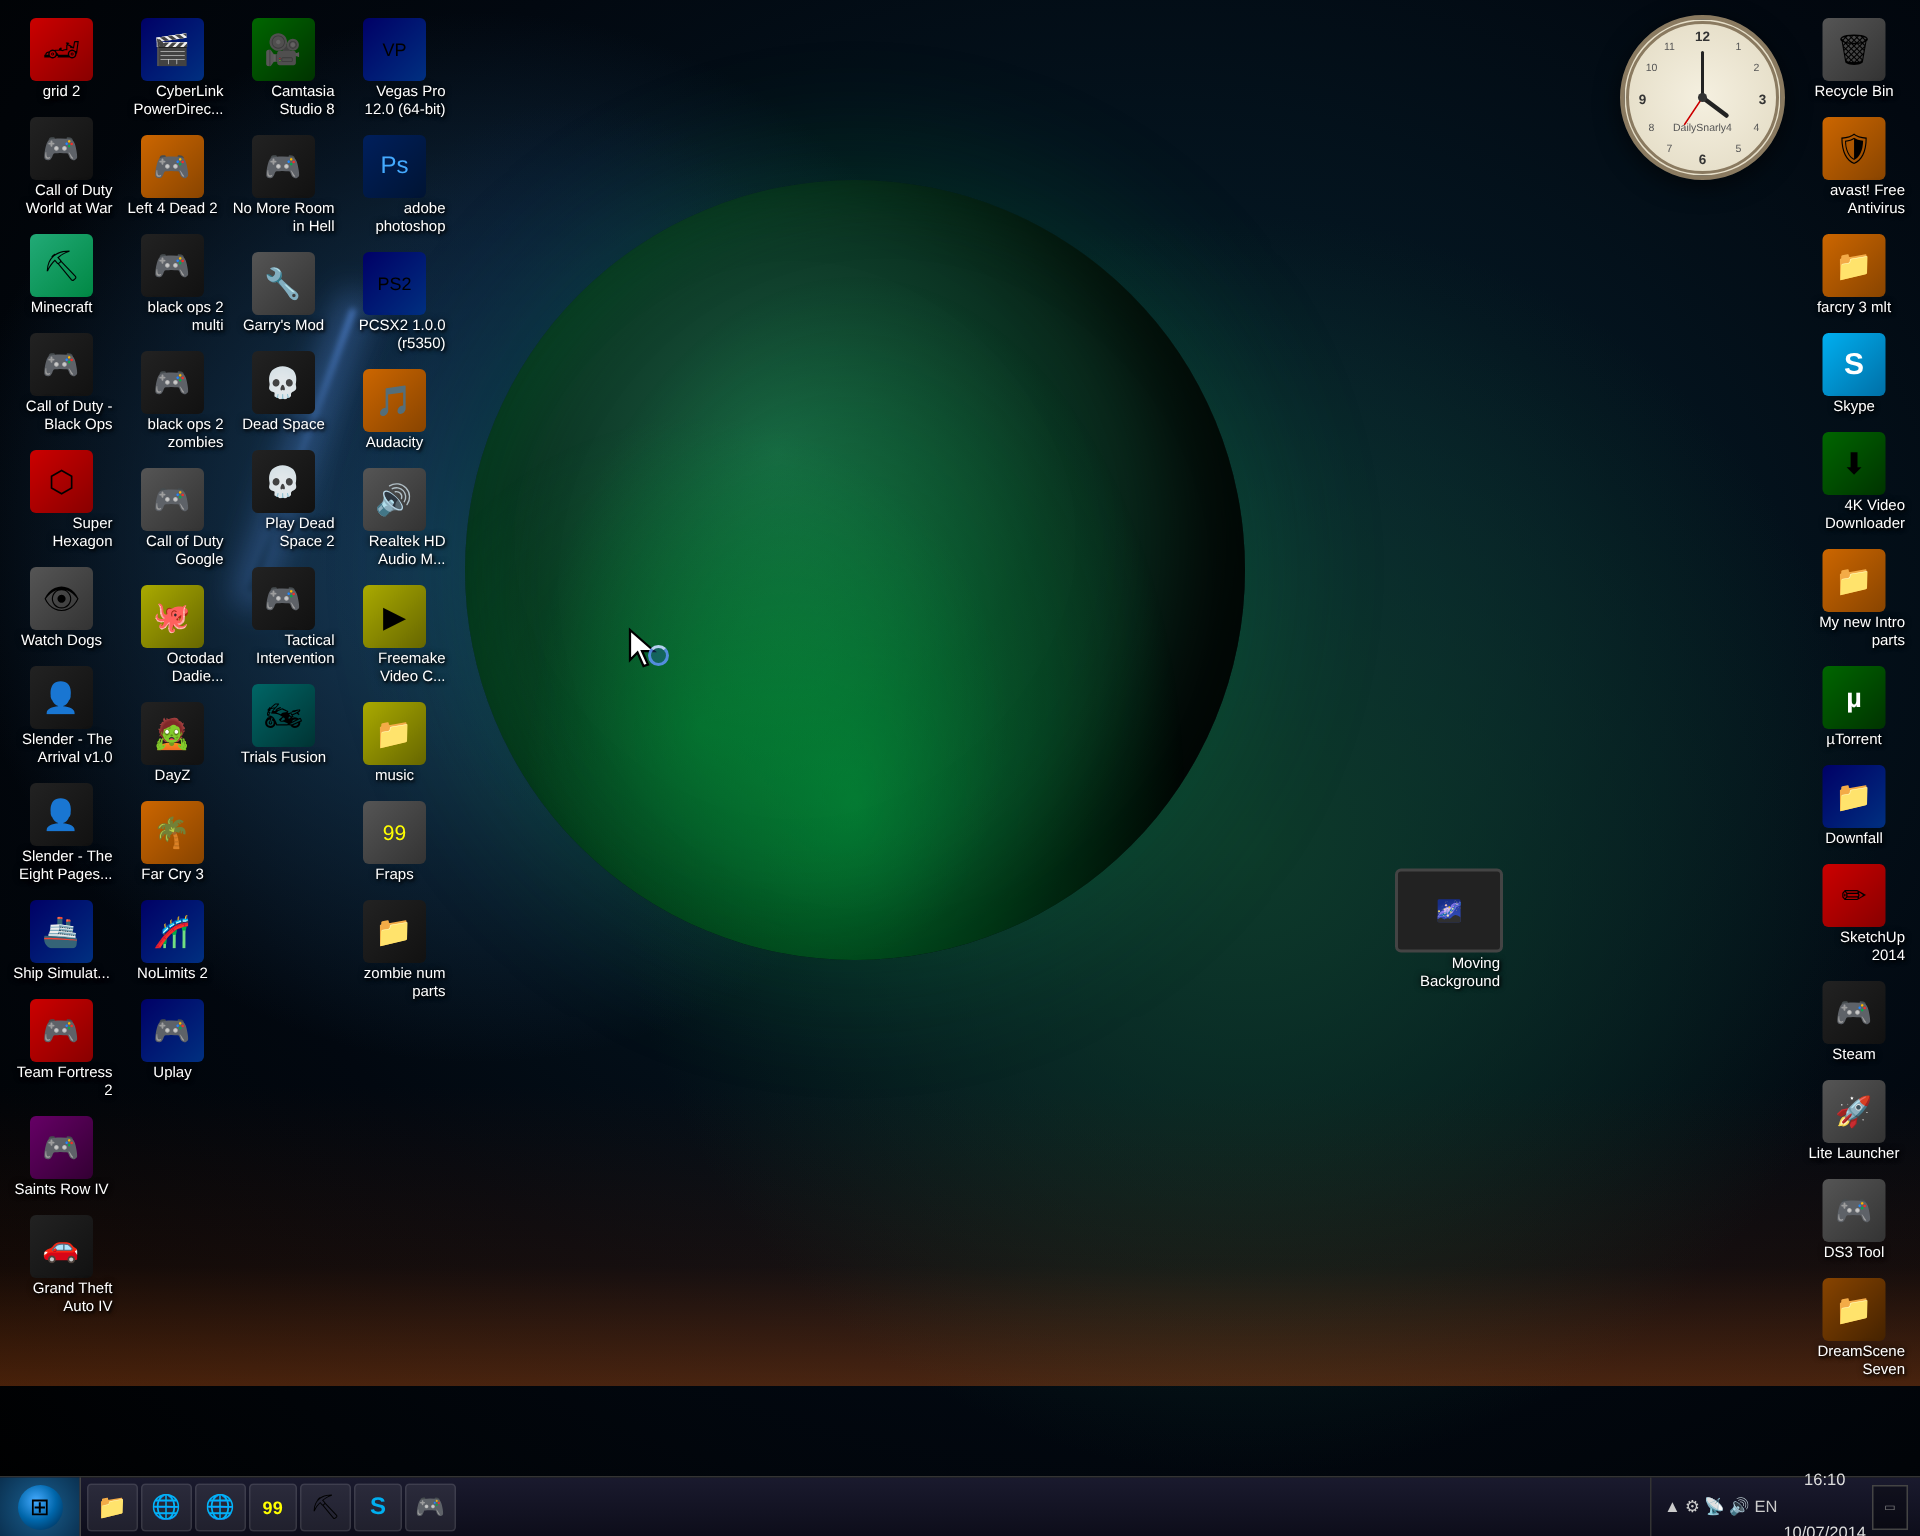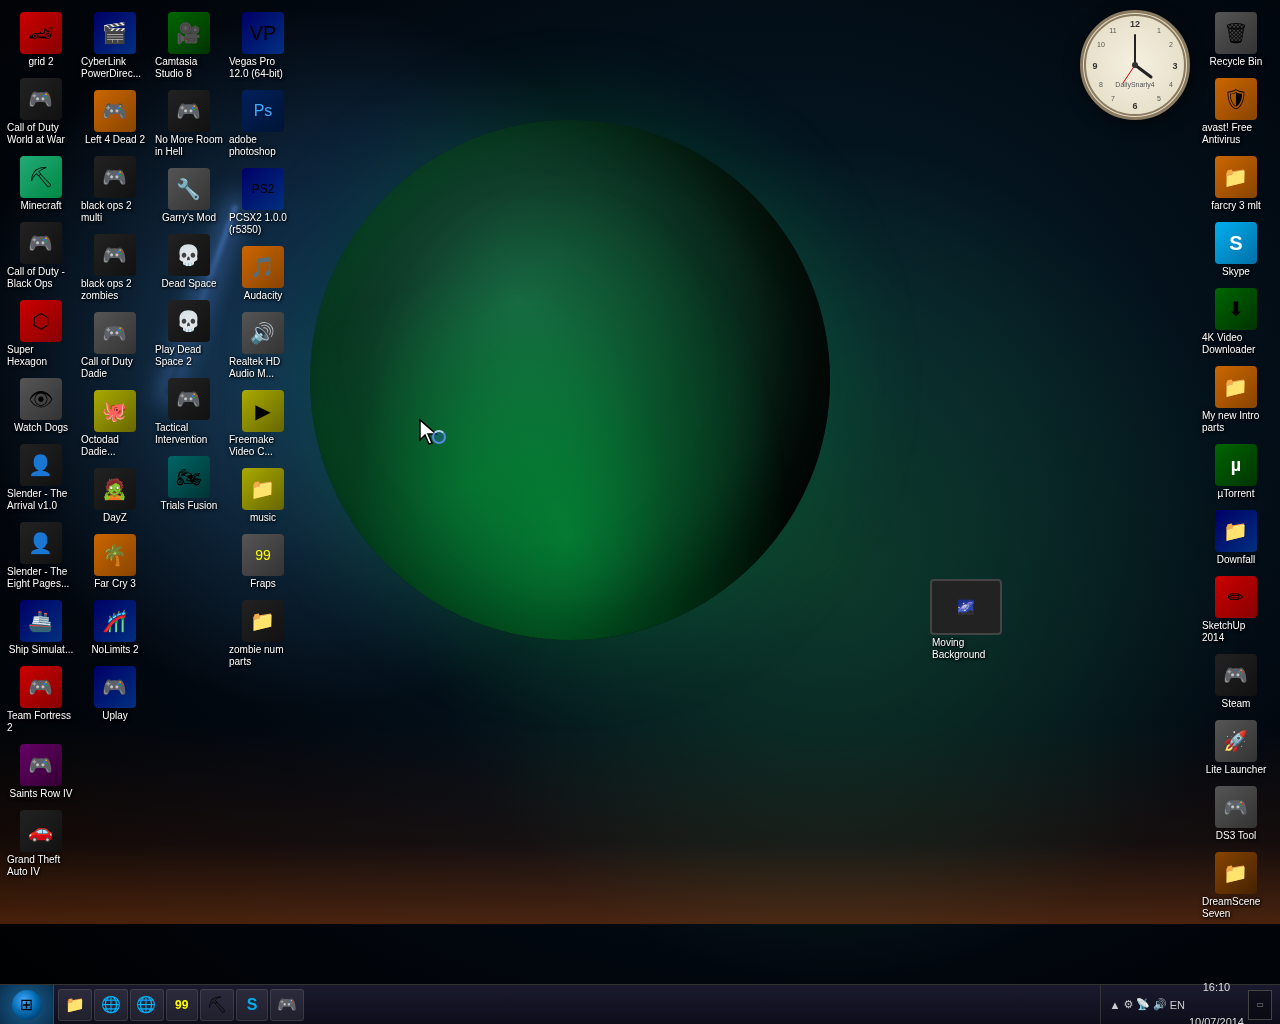--- a/index.html
+++ b/index.html
@@ -102,21 +102,21 @@
       margin-bottom: 2px;
       flex-shrink: 0;
     }
     .icon-label {
       font-size: 10px;
       color: #fff;
       text-shadow: 1px 1px 2px #000, 0 0 4px #000;
       line-height: 1.2;
       word-break: break-word;
       max-width: 70px;
-      text-align: left;
+      text-align: right;
     }
 
     
     .ic-red { background: linear-gradient(135deg, #c00, #800); }
     .ic-blue { background: linear-gradient(135deg, #006, #003080); }
     .ic-green { background: linear-gradient(135deg, #060, #030); }
     .ic-orange { background: linear-gradient(135deg, #c60, #840); }
     .ic-purple { background: linear-gradient(135deg, #606, #303); }
     .ic-gray { background: linear-gradient(135deg, #555, #333); }
     .ic-yellow { background: linear-gradient(135deg, #aa0, #660); }
@@ -383,21 +383,21 @@
     <div class="desktop-icon">
       <div class="icon-img ic-dark">
           <span style="font-size:20px">🎮</span>
         </div>
       <span class="icon-label">black ops 2 zombies</span>
     </div>
     <div class="desktop-icon">
       <div class="icon-img ic-gray">
           <span style="font-size:20px">🎮</span>
         </div>
-      <span class="icon-label">Call of Duty Dadie</span>
+      <span class="icon-label">Call of Duty Google</span>
     </div>
     <div class="desktop-icon">
       <div class="icon-img ic-yellow">
           <span style="font-size:20px">🐙</span>
         </div>
       <span class="icon-label">Octodad Dadie...</span>
     </div>
     <div class="desktop-icon">
       <div class="icon-img ic-dark">
           <span style="font-size:20px">🧟</span>
@@ -465,21 +465,21 @@
       <div class="icon-img ic-cyan">
           <span style="font-size:20px">🏍</span>
         </div>
       <span class="icon-label">Trials Fusion</span>
     </div>
   </div>
 
   <div class="icon-col" style="left: 227px;">
     <div class="desktop-icon">
       <div class="icon-img ic-blue">
-          <span style="font-size:20px">VP</span>
+          <span style="font-size:12px">VP</span>
         </div>
       <span class="icon-label">Vegas Pro 12.0 (64-bit)</span>
     </div>
     <div class="desktop-icon">
       <div class="icon-img" style="background:linear-gradient(135deg,#001f5c,#001433)">
           <span style="font-size:16px;color:#4af;font-weight:normal">Ps</span>
         </div>
       <span class="icon-label">adobe photoshop</span>
     </div>
     <div class="desktop-icon">

